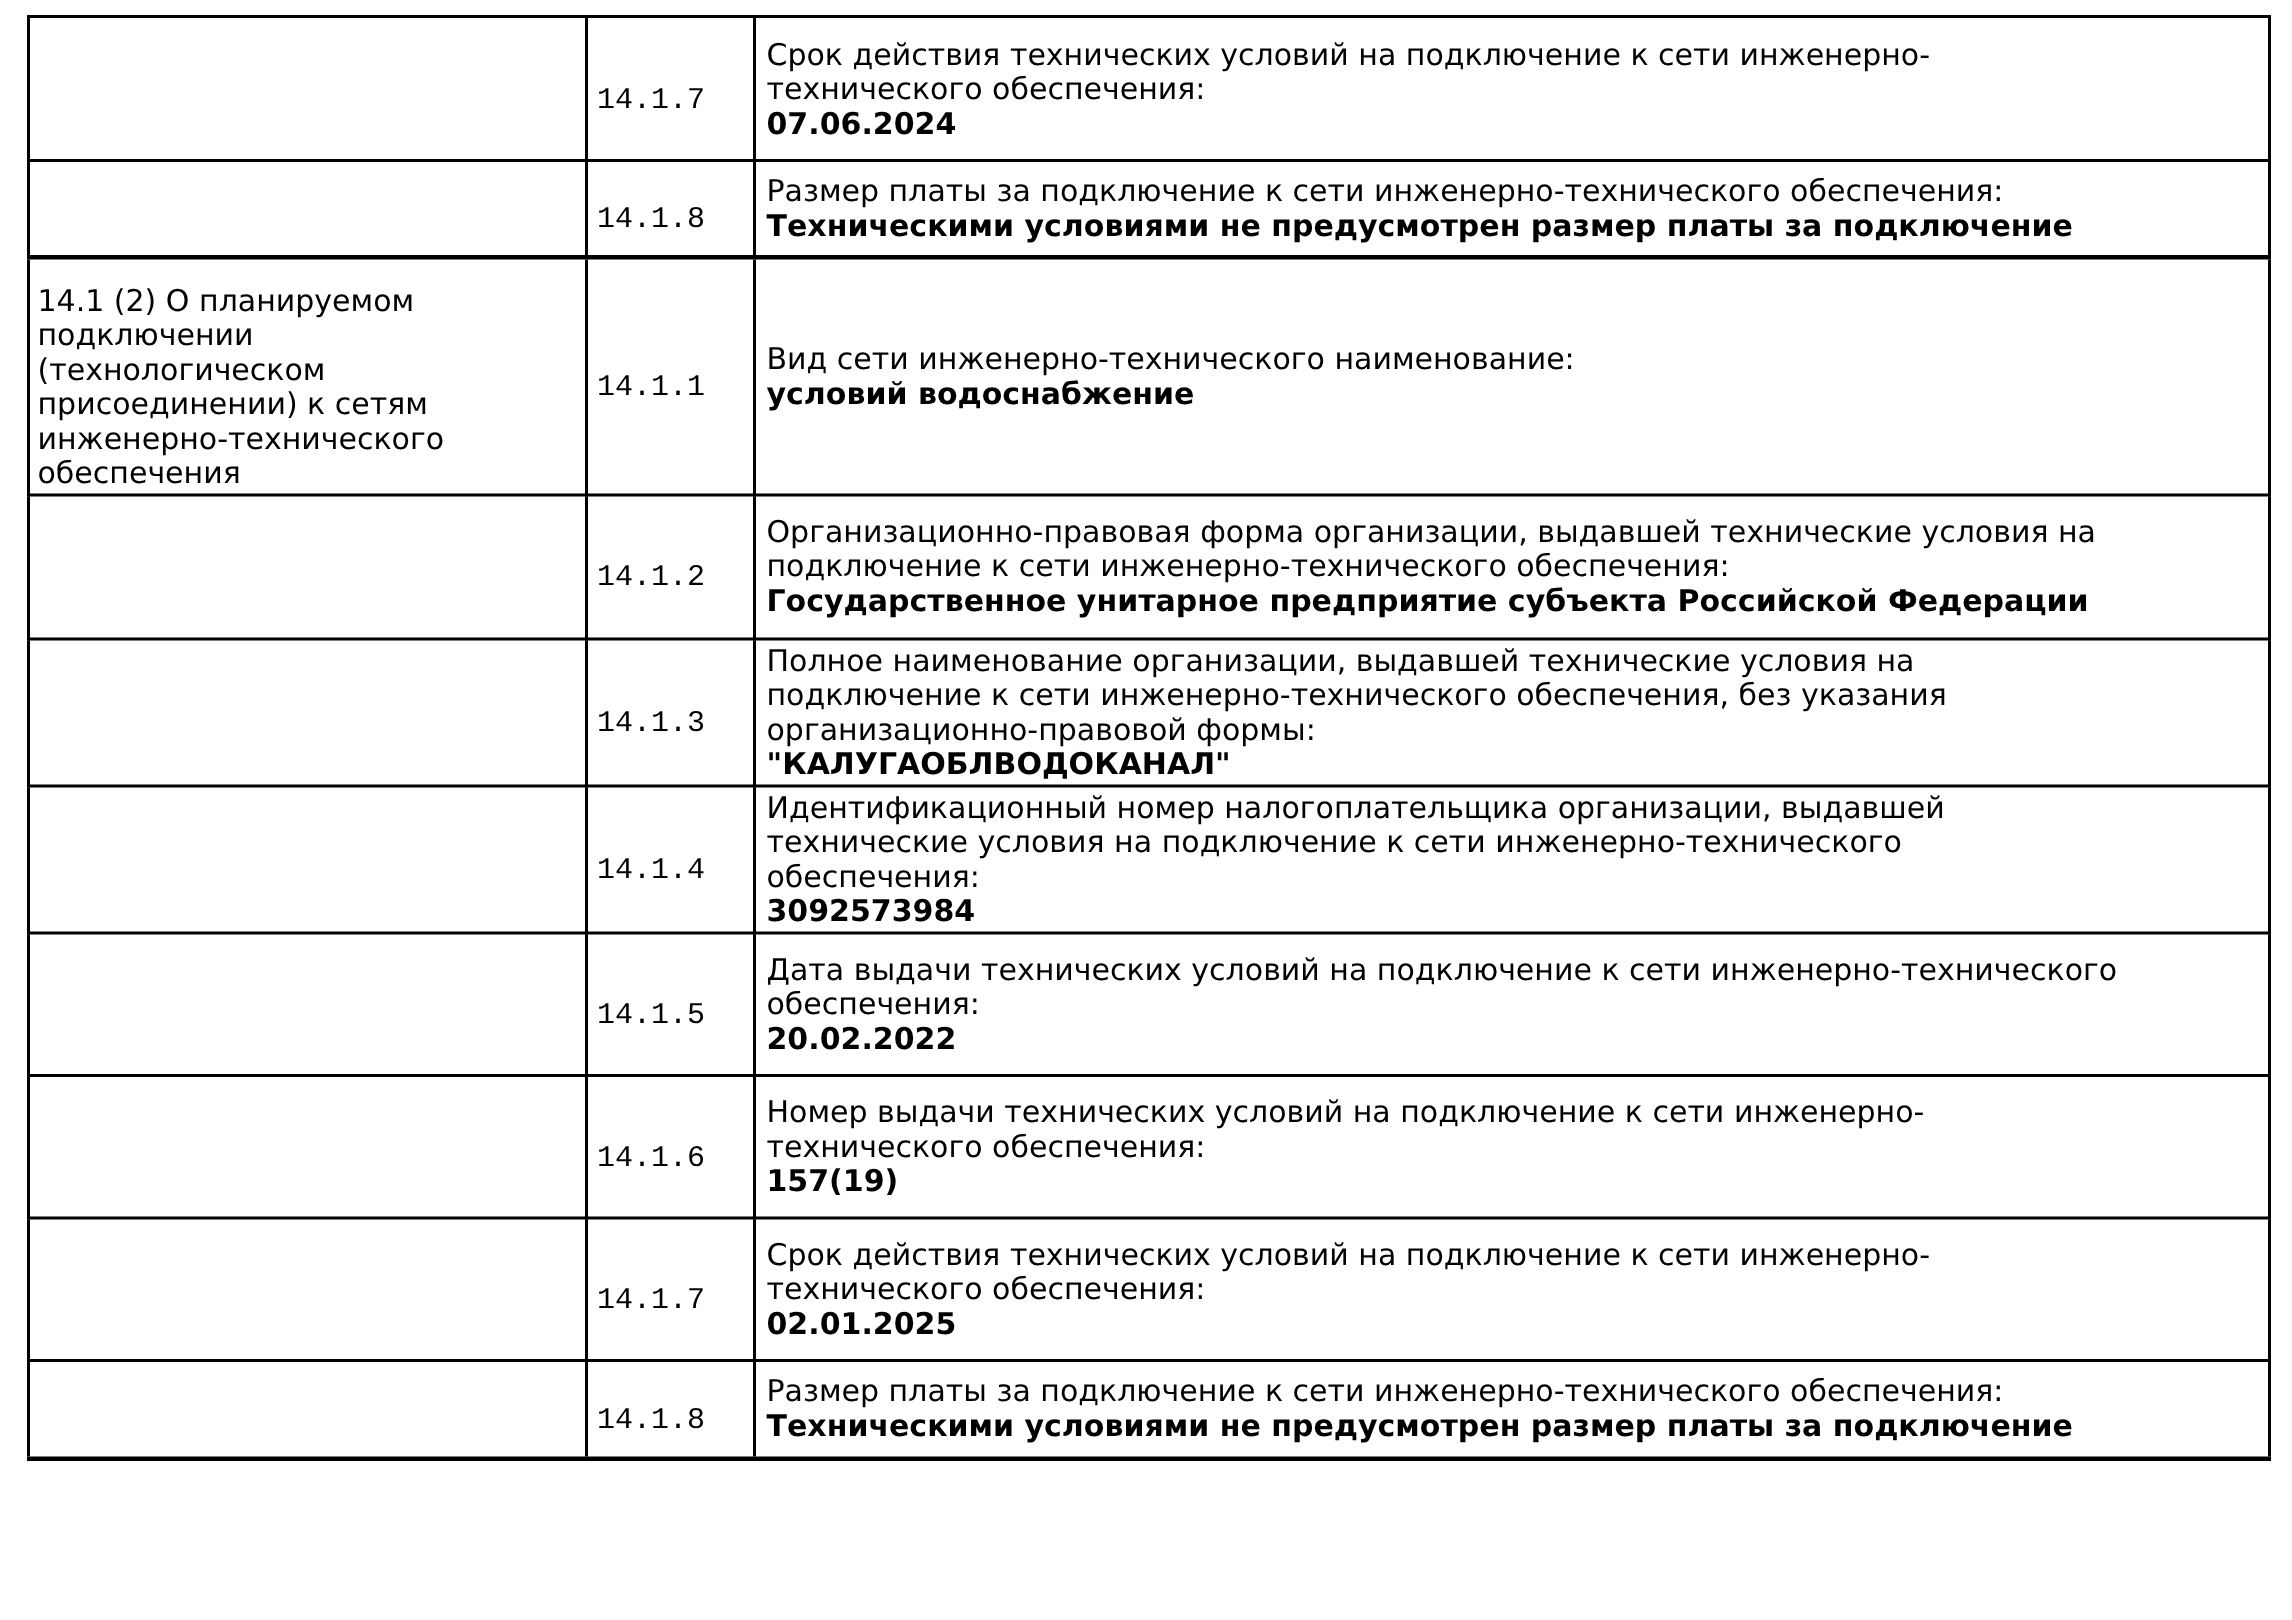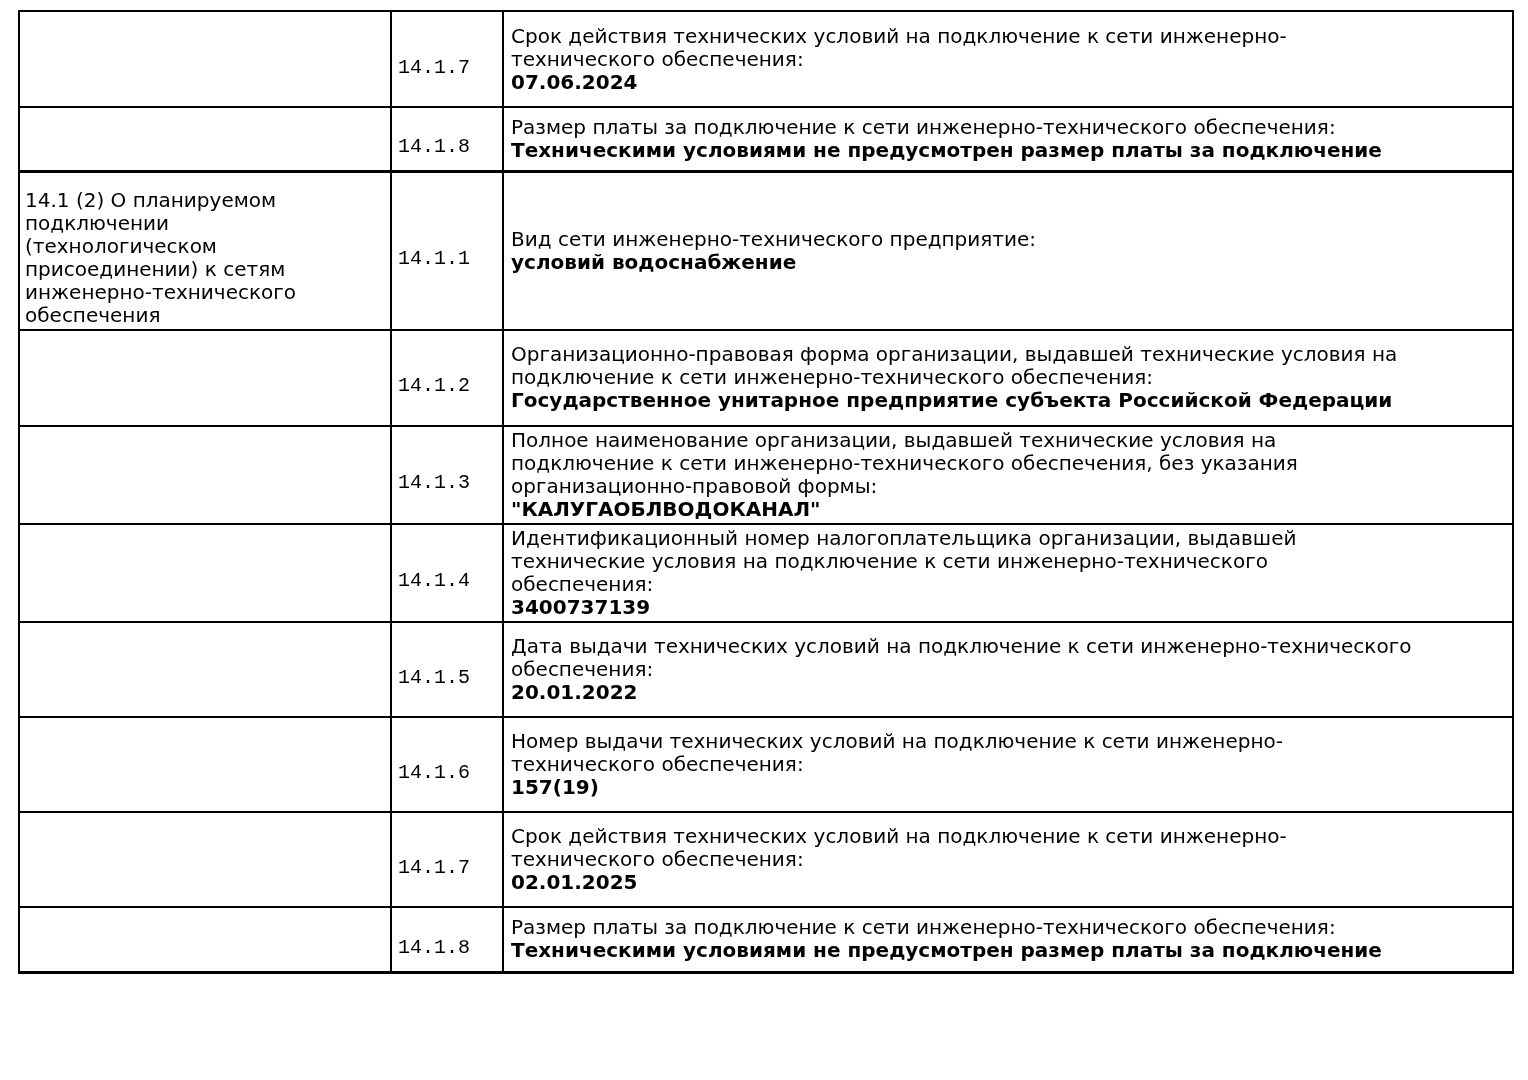--- a/index.html
+++ b/index.html
@@ -102,21 +102,21 @@
   </tr>
         <tr class="section-start">
     <td class="section-cell">
       <div class="section-text">14.1 (2) О планируемом подключении (технологическом присоединении) к сетям инженерно-технического обеспечения</div>
     </td>
     <td class="code-cell">
       <span class="code-text">14.1.1</span>
     </td>
     <td class="content-cell">
       <div class="content-inner">
-        <div class="label-text">Вид сети инженерно-технического предприятие:</div>
+        <div class="label-text">Вид сети инженерно-технического наименование:</div>
         <div class="value-text">условий водоснабжение</div>
       </div>
     </td>
   </tr>
         <tr>
     <td class="section-cell">
       <div class="section-text"></div>
     </td>
     <td class="code-cell">
       <span class="code-text">14.1.2</span>
@@ -145,35 +145,35 @@
         <tr>
     <td class="section-cell">
       <div class="section-text"></div>
     </td>
     <td class="code-cell">
       <span class="code-text">14.1.4</span>
     </td>
     <td class="content-cell">
       <div class="content-inner">
         <div class="label-text">Идентификационный номер налогоплательщика организации, выдавшей технические условия на подключение к сети инженерно-технического обеспечения:</div>
-        <div class="value-text">3400737139</div>
+        <div class="value-text">3092573984</div>
       </div>
     </td>
   </tr>
         <tr>
     <td class="section-cell">
       <div class="section-text"></div>
     </td>
     <td class="code-cell">
       <span class="code-text">14.1.5</span>
     </td>
     <td class="content-cell">
       <div class="content-inner">
         <div class="label-text">Дата выдачи технических условий на подключение к сети инженерно-технического обеспечения:</div>
-        <div class="value-text">20.01.2022</div>
+        <div class="value-text">20.02.2022</div>
       </div>
     </td>
   </tr>
         <tr>
     <td class="section-cell">
       <div class="section-text"></div>
     </td>
     <td class="code-cell">
       <span class="code-text">14.1.6</span>
     </td>

